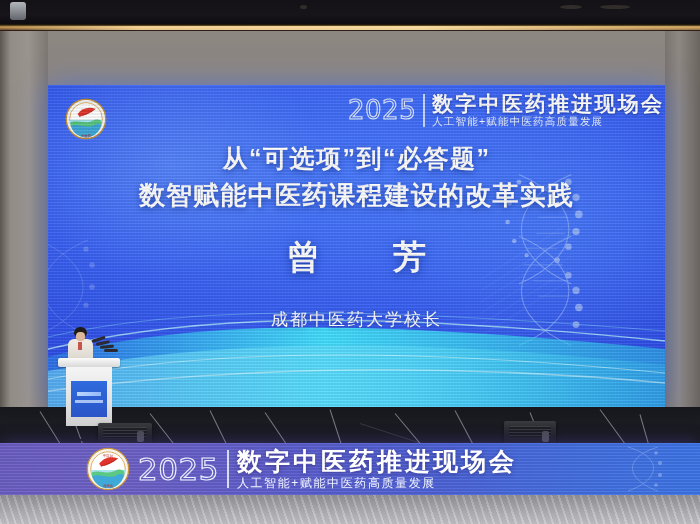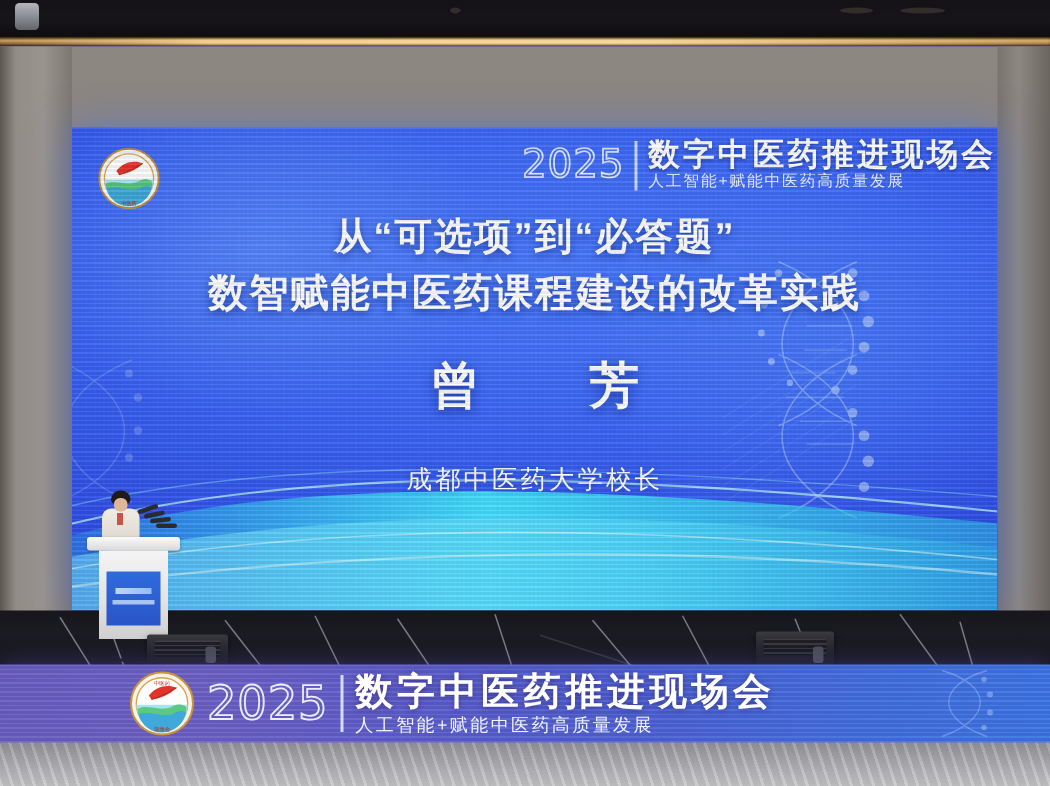--- a/index.html
+++ b/index.html
@@ -1,19 +1,19 @@
 <!DOCTYPE html>
 <html><head>
 <meta charset="utf-8">
 <style>
   html,body{margin:0;padding:0;background:#000;}
   body{width:700px;height:524px;overflow:hidden;
        font-family:"Liberation Sans","DejaVu Sans",sans-serif;}
 
-  #stage{position:relative;width:700px;height:524px;overflow:hidden;background:#8b5cf6;}
+  #stage{position:relative;width:700px;height:524px;overflow:hidden;background:#4c1d95;}
 
   
   .ceiling{position:absolute;left:0;top:0;width:700px;height:26px;
     background:linear-gradient(180deg,#141216 0%,#17141a 55%,#0d0b0e 100%);}
   .ceiling-spot{position:absolute;left:10px;top:2px;width:16px;height:18px;border-radius:3px;
     background:linear-gradient(180deg,#cfd3d8,#6f737a);opacity:.85;}
   .ceiling-dot{position:absolute;top:5px;width:7px;height:4px;border-radius:50%;
     background:#3a3530;opacity:.8;}
   .gold-strip{position:absolute;left:0;top:24px;width:700px;height:7px;
     background:linear-gradient(180deg,rgba(0,0,0,.85),rgba(195,150,70,.95) 45%,rgba(120,84,30,.9) 70%,rgba(20,16,12,.95));}

